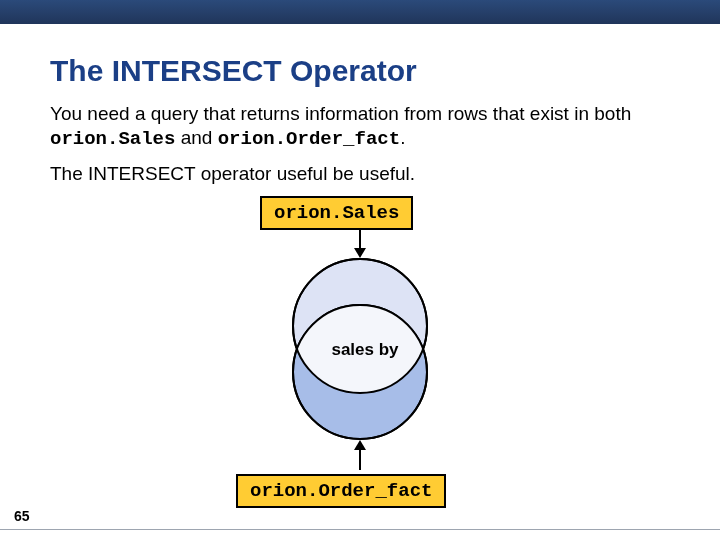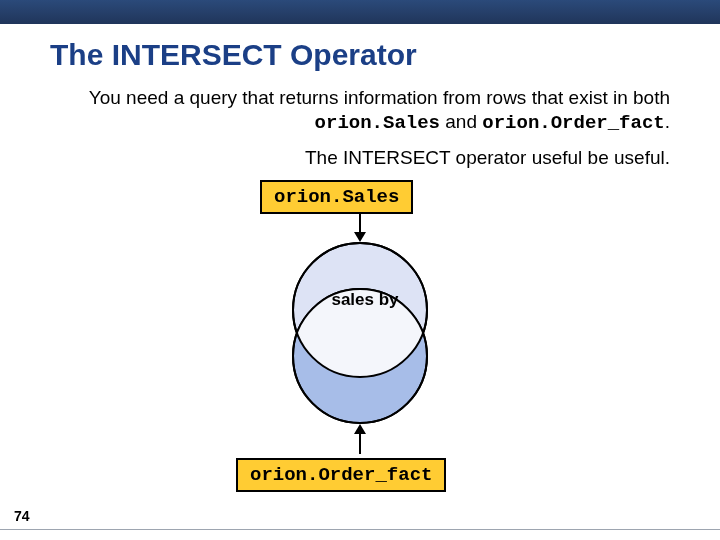--- a/index.html
+++ b/index.html
@@ -10,35 +10,34 @@
     background: #fff;
     font-family: Arial, Helvetica, sans-serif;
     overflow: hidden;
   }
   .topbar {
     width: 720px;
     height: 24px;
     background: linear-gradient(#2b4a7a, #20355a);
   }
   .content {
-    padding: 8px 50px 0 50px;
+    padding: 24px 50px 0 50px;
   }
   h1.title {
     color: #1b3f86;
     font-size: 30px;
     font-weight: bold;
     margin: 6px 0 14px 0;
     letter-spacing: 0px;
   }
   p.body {
     color: #000;
     font-size: 19px;
     line-height: 1.28;
     margin: 0 0 10px 0;
-    text-align: right;
   }
   .mono {
     font-family: "Courier New", Courier, monospace;
     font-weight: bold;
   }
   .diagram-wrap {
     position: relative;
     width: 620px;
     height: 310px;
     margin: 0 auto;
@@ -74,21 +73,21 @@
   .arrow-up { top: 246px; height: 28px; transform: translateX(-1px);}
   .arrow-up::after { top: -2px; border-bottom: 10px solid #000; }
   svg.venn {
     position: absolute;
     left: 200px;
     top: 60px;
   }
   .intersect-label {
     position: absolute;
     left: 270px;
-    top: 110px;
+    top: 144px;
     font-size: 17px;
     font-weight: bold;
     color: #000;
     text-align: center;
     line-height: 1.2;
     width: 90px;
   }
   .pagenum {
     position: absolute;
     left: 14px;
@@ -143,14 +142,14 @@
     <div class="intersect-label">
       <span>sales by</span><br>
     </div>
 
     <div class="arrow arrow-up"></div>
 
     <div class="label-box label-bot">orion.Order_fact</div>
   </div>
 </div>
 
-<div class="pagenum">74</div>
+<div class="pagenum">65</div>
 <div class="footer-rule"></div>
 
 </body></html>

